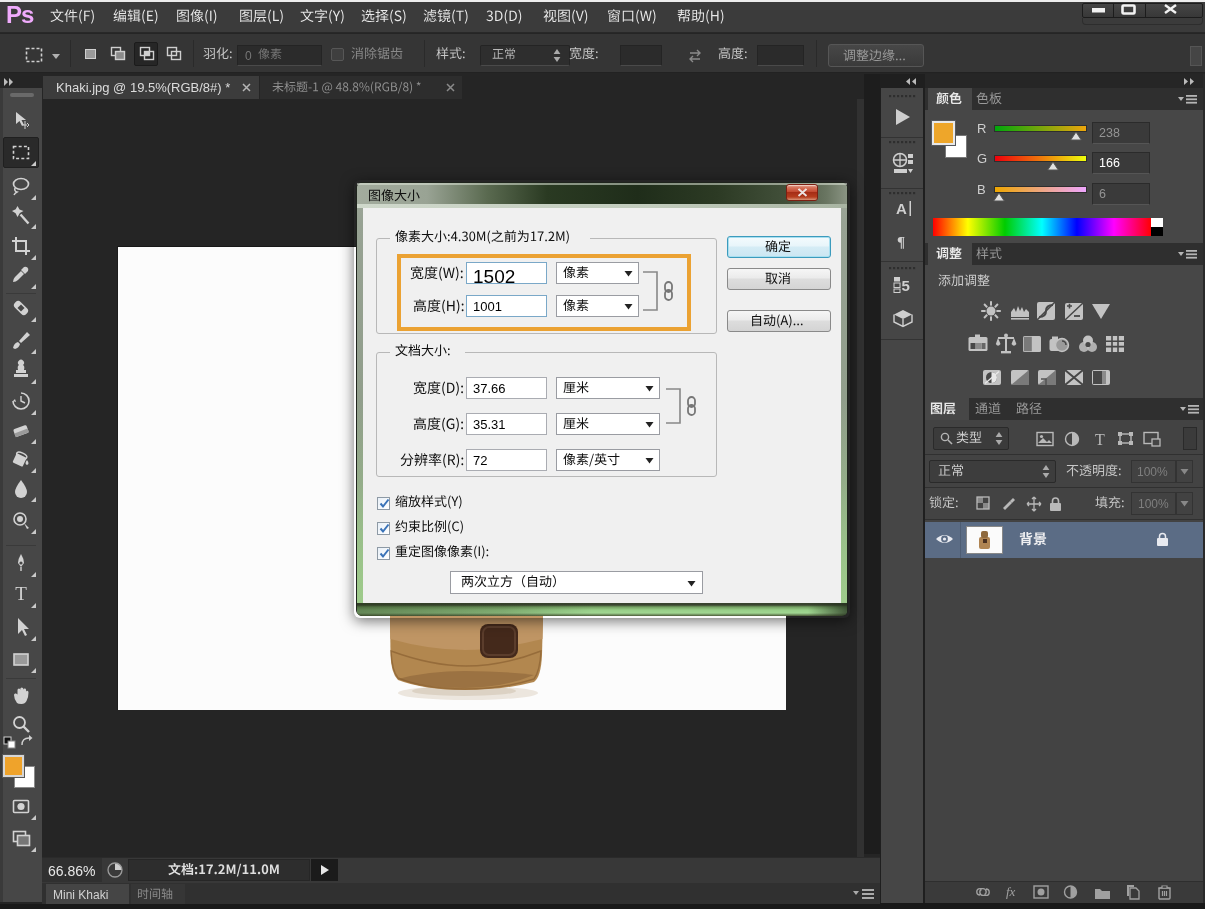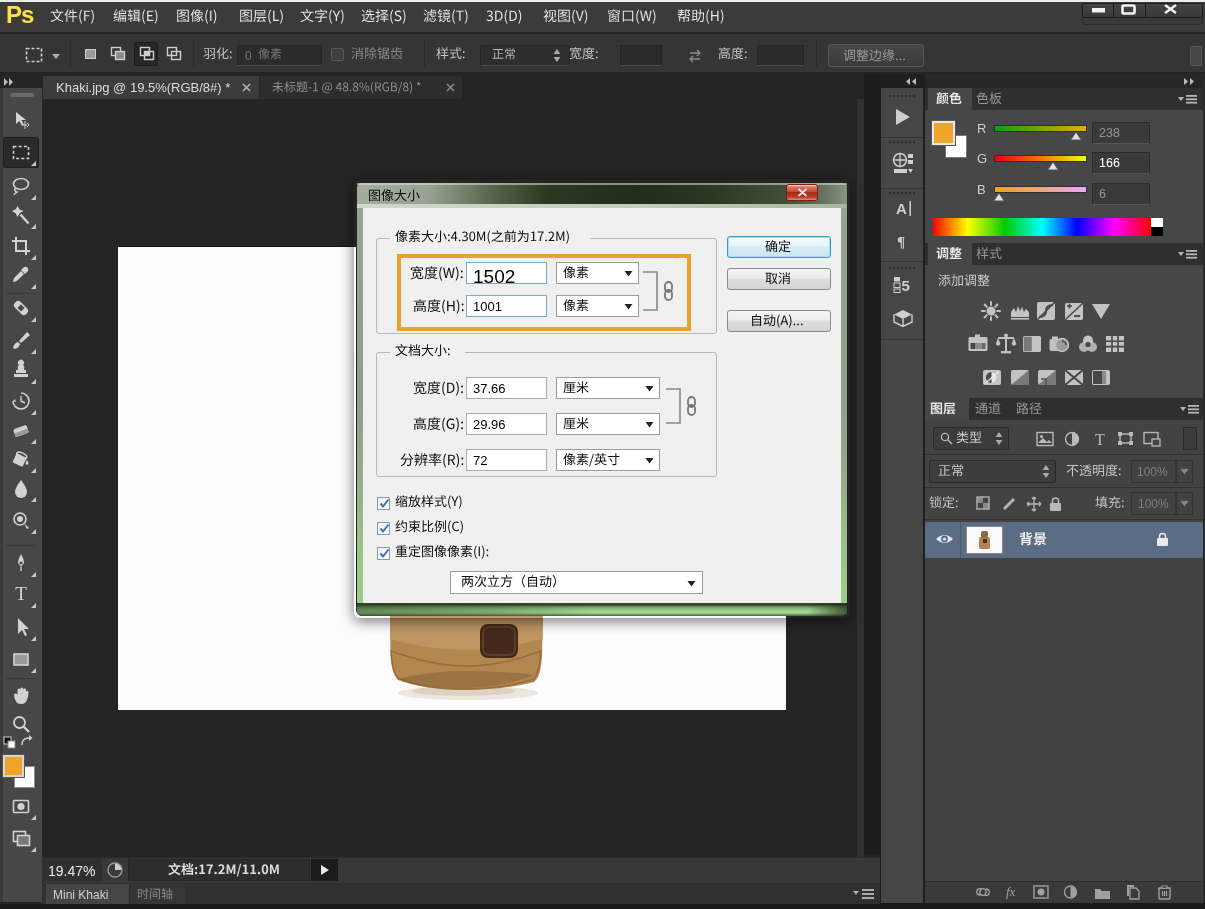--- a/index.html
+++ b/index.html
@@ -145,21 +145,21 @@
         <path id="RFF08" d="M695 380C695 185 774 26 894 -96L954 -65C839 54 768 202 768 380C768 558 839 706 954 825L894 856C774 734 695 575 695 380Z"></path>
         <path id="R81EA" d="M239 411H774V264H239ZM239 482V631H774V482ZM239 194H774V46H239ZM455 842C447 802 431 747 416 703H163V-81H239V-25H774V-76H853V703H492C509 741 526 787 542 830Z"></path>
         <path id="R52A8" d="M89 758V691H476V758ZM653 823C653 752 653 680 650 609H507V537H647C635 309 595 100 458 -25C478 -36 504 -61 517 -79C664 61 707 289 721 537H870C859 182 846 49 819 19C809 7 798 4 780 4C759 4 706 4 650 10C663 -12 671 -43 673 -64C726 -68 781 -68 812 -65C844 -62 864 -53 884 -27C919 17 931 159 945 571C945 582 945 609 945 609H724C726 680 727 752 727 823ZM89 44 90 45V43C113 57 149 68 427 131L446 64L512 86C493 156 448 275 410 365L348 348C368 301 388 246 406 194L168 144C207 234 245 346 270 451H494V520H54V451H193C167 334 125 216 111 183C94 145 81 118 65 113C74 95 85 59 89 44Z"></path>
         <path id="RFF09" d="M305 380C305 575 226 734 106 856L46 825C161 706 232 558 232 380C232 202 161 54 46 -65L106 -96C226 26 305 185 305 380Z"></path>
         <path id="R786E" d="M552 843C508 720 434 604 348 528C362 514 385 485 393 471C410 487 427 504 443 523V318C443 205 432 62 335 -40C352 -48 381 -69 393 -81C458 -13 488 76 502 164H645V-44H711V164H855V10C855 -1 851 -5 839 -6C828 -6 788 -6 745 -5C754 -24 762 -53 764 -72C826 -72 869 -71 894 -60C919 -48 927 -28 927 10V585H744C779 628 816 681 840 727L792 760L780 757H590C600 780 609 803 618 826ZM645 230H510C512 261 513 290 513 318V349H645ZM711 230V349H855V230ZM645 409H513V520H645ZM711 409V520H855V409ZM494 585H492C516 619 539 656 559 694H739C717 656 690 615 664 585ZM56 787V718H175C149 565 105 424 35 328C47 308 65 266 70 247C88 271 105 299 121 328V-34H186V46H361V479H186C211 554 232 635 247 718H393V787ZM186 411H297V113H186Z"></path>
         <path id="R53D6" d="M850 656C826 508 784 379 730 271C679 382 645 513 623 656ZM506 728V656H556C584 480 625 323 688 196C628 100 557 26 479 -23C496 -37 517 -62 528 -80C602 -29 670 38 727 123C777 42 839 -24 915 -73C927 -54 950 -27 967 -14C886 34 821 104 770 192C847 329 903 503 929 718L883 730L870 728ZM38 130 55 58 356 110V-78H429V123L518 140L514 204L429 190V725H502V793H48V725H115V141ZM187 725H356V585H187ZM187 520H356V375H187ZM187 309H356V178L187 152Z"></path>
         <path id="R41" d="M4 0H97L168 224H436L506 0H604L355 733H252ZM191 297 227 410C253 493 277 572 300 658H304C328 573 351 493 378 410L413 297Z"></path>
       </defs>
     </svg>
     <div class="a" style="left:0;top:0;width:1205px;height:33px;background:#3b3b3b;border-bottom:1px solid #282828"></div>
-    <div class="lt" style="left:6px;top:1px;font-size:24px;font-weight:bold;color:#fde047;letter-spacing:-1px">Ps</div>
+    <div class="lt" style="left:6px;top:1px;font-size:24px;font-weight:bold;color:#f0abfc;letter-spacing:-1px">Ps</div>
     <svg class="t" style="left:50.0px;top:9px;width:45.2px;height:16.1px">
       <g fill="#e8e8e8" transform="translate(0,11.97) scale(0.014000,-0.014000)">
         <use href="#R6587" x="0"></use>
         <use href="#R4EF6" x="1000"></use>
         <use href="#R28" x="2000"></use>
         <use href="#R46" x="2338"></use>
         <use href="#R29" x="2890"></use>
       </g>
     </svg>
     <svg class="t" style="left:113.0px;top:9px;width:45.7px;height:16.1px">
@@ -578,21 +578,21 @@
     <svg class="i" style="left:10px;top:795px" width="22" height="22">
       <rect x="3.5" y="5.5" width="15" height="12" rx="1" fill="none" stroke="#d2d2d2" stroke-width="1.6"></rect>
       <circle cx="11" cy="11.5" r="3.6" fill="#d2d2d2"></circle>
     </svg>
     <svg class="i" style="left:10px;top:827px" width="22" height="22">
       <rect x="3.5" y="4.5" width="12" height="10" fill="none" stroke="#d2d2d2" stroke-width="1.6"></rect>
       <rect x="7.5" y="8.5" width="12" height="10" fill="#777" stroke="#d2d2d2" stroke-width="1.6"></rect>
     </svg>
     <div class="a" style="left:42px;top:857px;width:838px;height:26px;background:#383838;border-top:1px solid #2a2a2a"></div>
     <div class="a" style="left:42px;top:858px;width:60px;height:24px;background:#303030"></div>
-    <span class="lt" style="left:48px;top:863px;font-size:14px;color:#e8e8e8">19.47%</span>
+    <span class="lt" style="left:48px;top:863px;font-size:14px;color:#e8e8e8">66.86%</span>
     <svg class="i" style="left:107px;top:862px" width="16" height="16">
       <circle cx="8" cy="8" r="7" fill="#cfcfcf"></circle>
       <path d="M8 8 L8 1 A7 7 0 1 0 15 8 Z" fill="#3a3a3a"></path>
       <circle cx="8" cy="8" r="7" fill="none" stroke="#9a9a9a" stroke-width="1.3"></circle>
     </svg>
     <div class="a" style="left:128px;top:859px;width:182px;height:22px;background:#2d2d2d;border:1px solid #262626"></div>
     <svg class="t" style="left:168.0px;top:863px;width:111.9px;height:14.9px">
       <g fill="#dedede" transform="translate(0,11.12) scale(0.013000,-0.013000)">
         <use href="#B6587" x="0"></use>
         <use href="#B6863" x="1000"></use>
@@ -1195,21 +1195,21 @@
       <g fill="#111" transform="translate(0,11.97) scale(0.014000,-0.014000)">
         <use href="#R9AD8" x="0"></use>
         <use href="#R5EA6" x="1000"></use>
         <use href="#R28" x="2000"></use>
         <use href="#R47" x="2338"></use>
         <use href="#R29" x="3027"></use>
         <use href="#R3A" x="3365"></use>
       </g>
     </svg>
     <div class="a" style="left:466px;top:413px;width:81px;height:22px;background:#fff;border:1px solid #aaacb2"></div>
-    <span class="lt" style="left:473px;top:417px;font-size:13px;color:#000">29.96</span>
+    <span class="lt" style="left:473px;top:417px;font-size:13px;color:#000">35.31</span>
     <div class="a" style="left:556px;top:413px;width:104px;height:22px;background:#fff;border:1px solid #9a9ca2"></div>
     <svg class="t" style="left:563.0px;top:417px;width:26.0px;height:14.9px">
       <g fill="#111" transform="translate(0,11.12) scale(0.013000,-0.013000)">
         <use href="#R5398" x="0"></use>
         <use href="#R7C73" x="1000"></use>
       </g>
     </svg>
     <svg class="i" style="left:645px;top:422px" width="9" height="6">
       <path d="M0.5 0 L8.5 0 L4.5 5.5 Z" fill="#222"></path>
     </svg>

